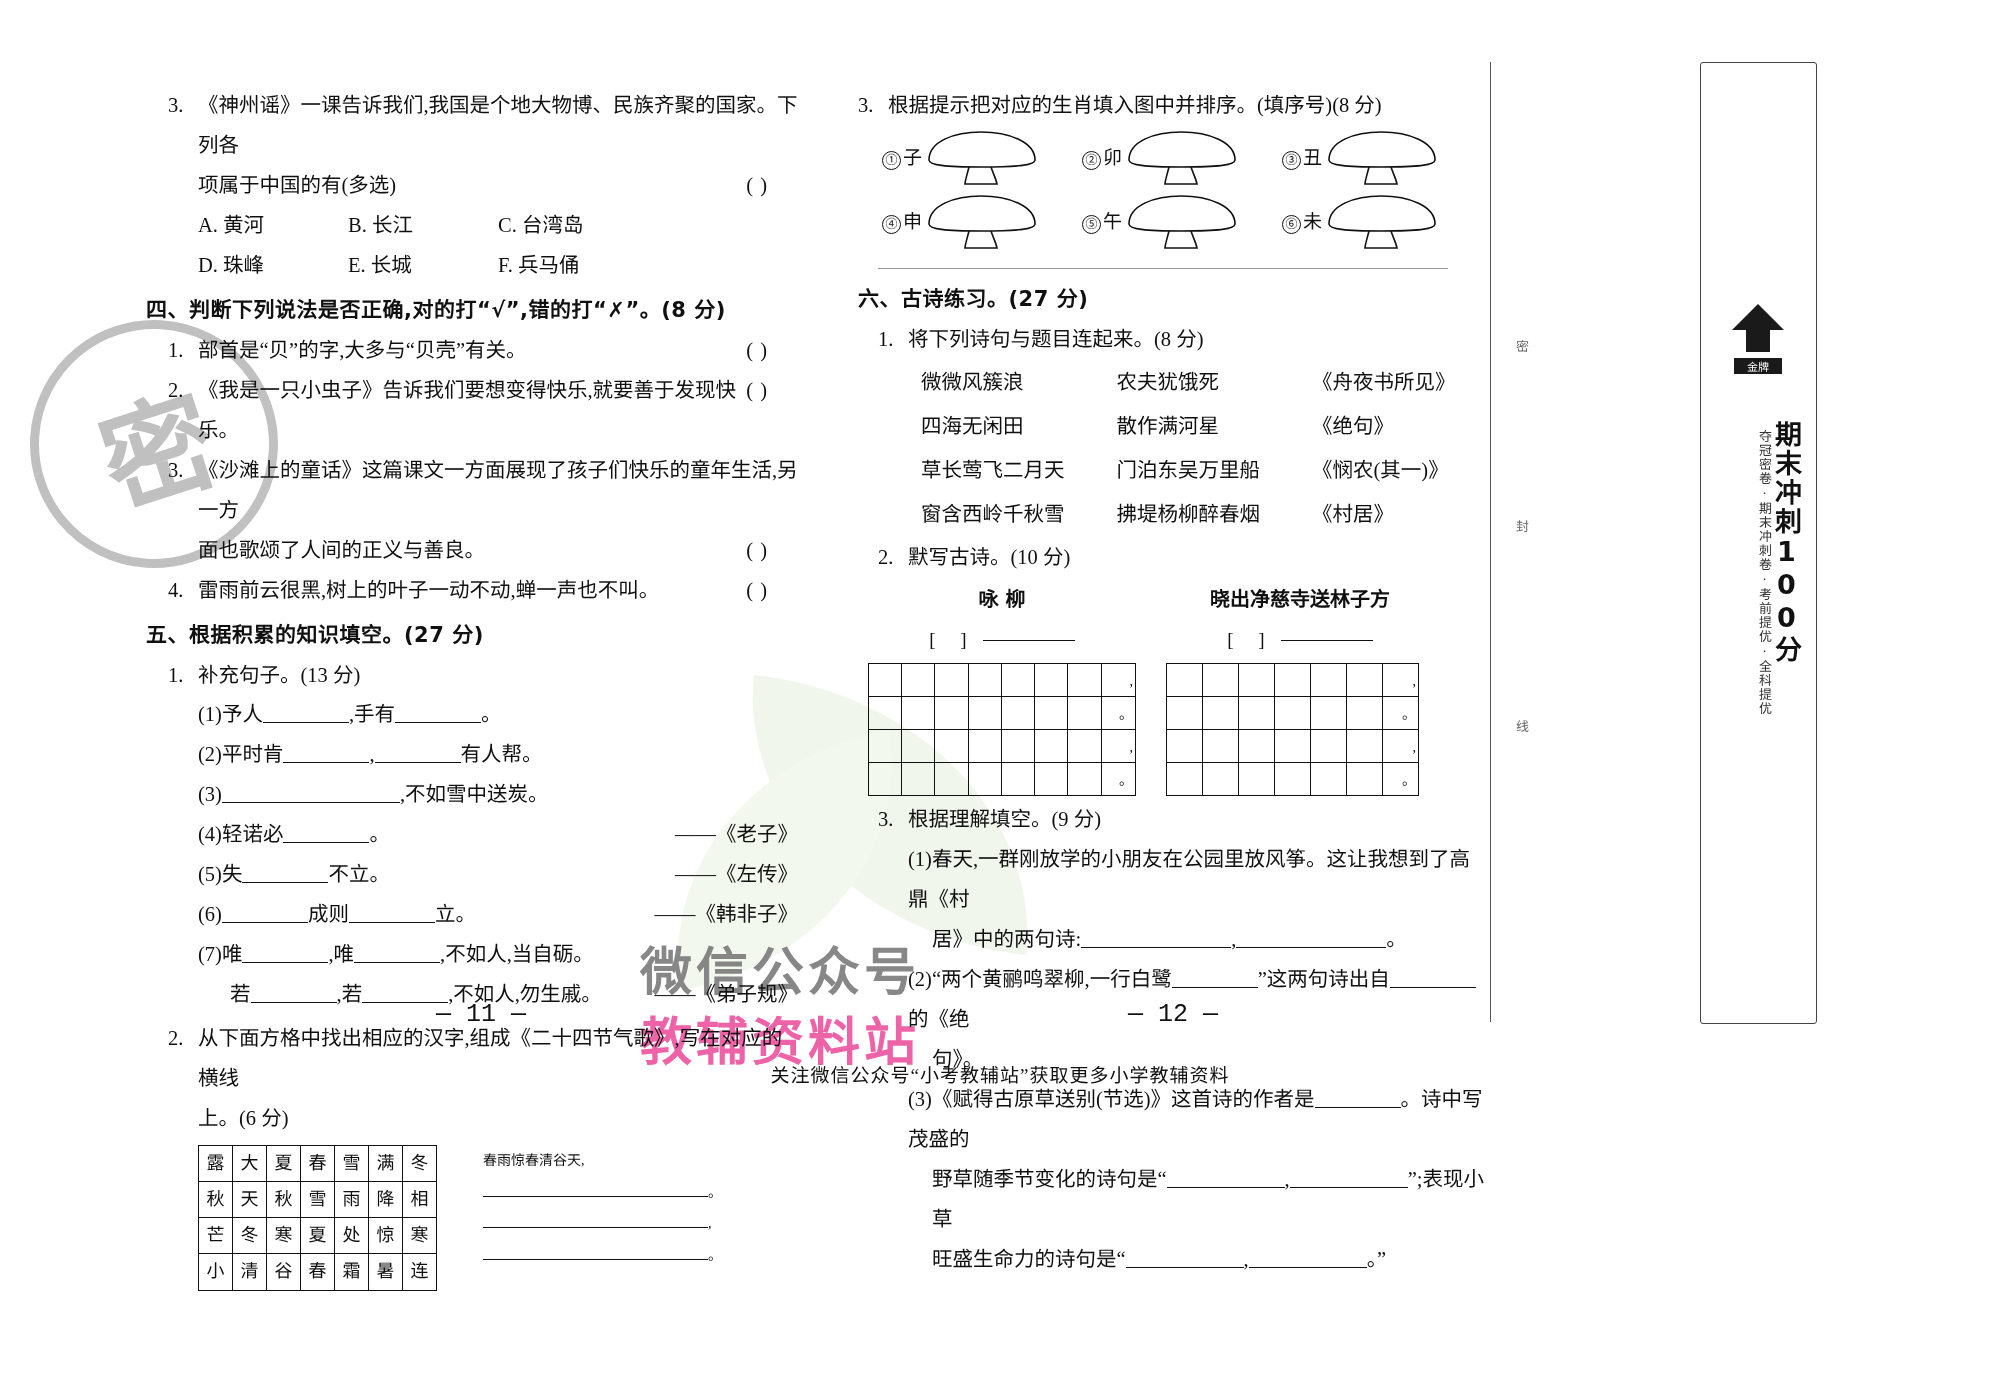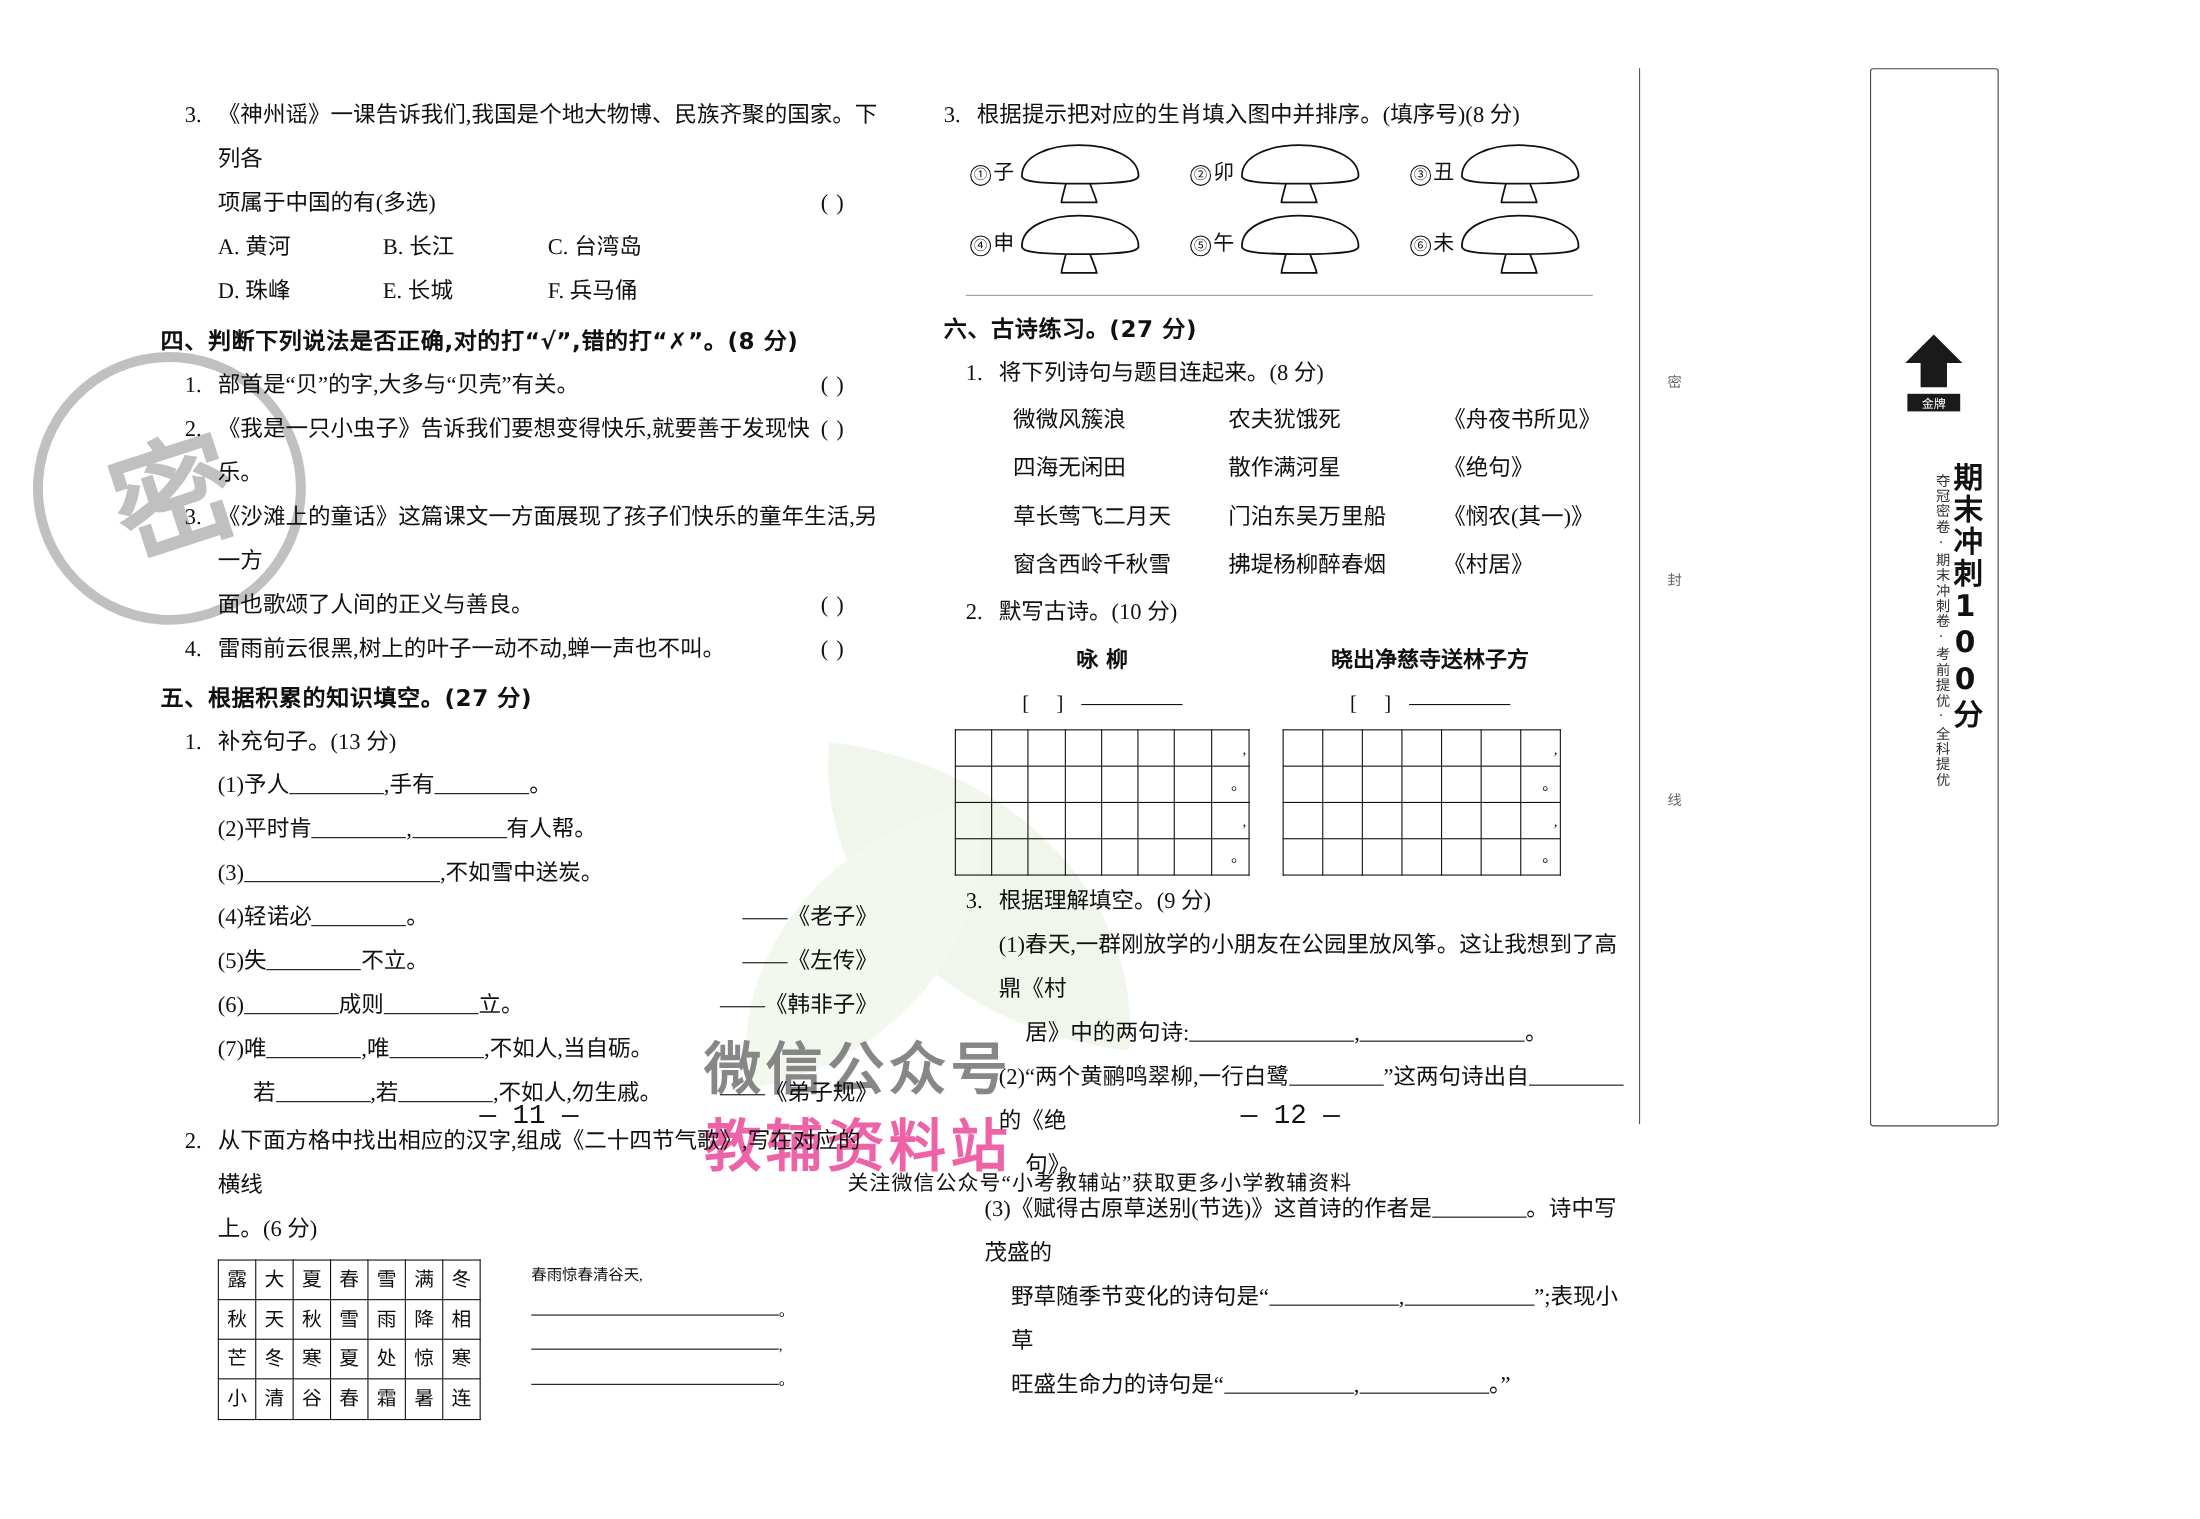--- a/index.html
+++ b/index.html
@@ -549,21 +549,21 @@
     <div style="margin-left:50px">
       <div><span>(1)</span><span>春天,一群刚放学的小朋友在公园里放风筝。这让我想到了高鼎《村</span></div>
       <div style="padding-left:24px"><span>居》中的两句诗:</span><span class="fill f10"></span><span>,</span><span class="fill f10"></span><span>。</span></div>
     </div>
 
     <div style="margin-left:50px">
       <div><span>(2)</span><span>“两个黄鹂鸣翠柳,一行白鹭</span><span class="fill f6"></span><span>”这两句诗出自</span><span class="fill f6"></span><span>的《绝</span></div>
       <div style="padding-left:24px">句》。</div>
     </div>
 
-    <div style="margin-left:37px">
+    <div style="margin-left:50px">
       <div><span>(3)</span><span>《赋得古原草送别(节选)》这首诗的作者是</span><span class="fill f6"></span><span>。诗中写茂盛的</span></div>
       <div style="padding-left:24px"><span>野草随季节变化的诗句是“</span><span class="fill f8"></span><span>,</span><span class="fill f8"></span><span>”;表现小草</span></div>
       <div style="padding-left:24px"><span>旺盛生命力的诗句是“</span><span class="fill f8"></span><span>,</span><span class="fill f8"></span><span>。”</span></div>
     </div>
   </div>
 
   <div class="pgnum pg-l">— 11 —</div>
   <div class="pgnum pg-r">— 12 —</div>
 
   <div class="sidebar"></div>

